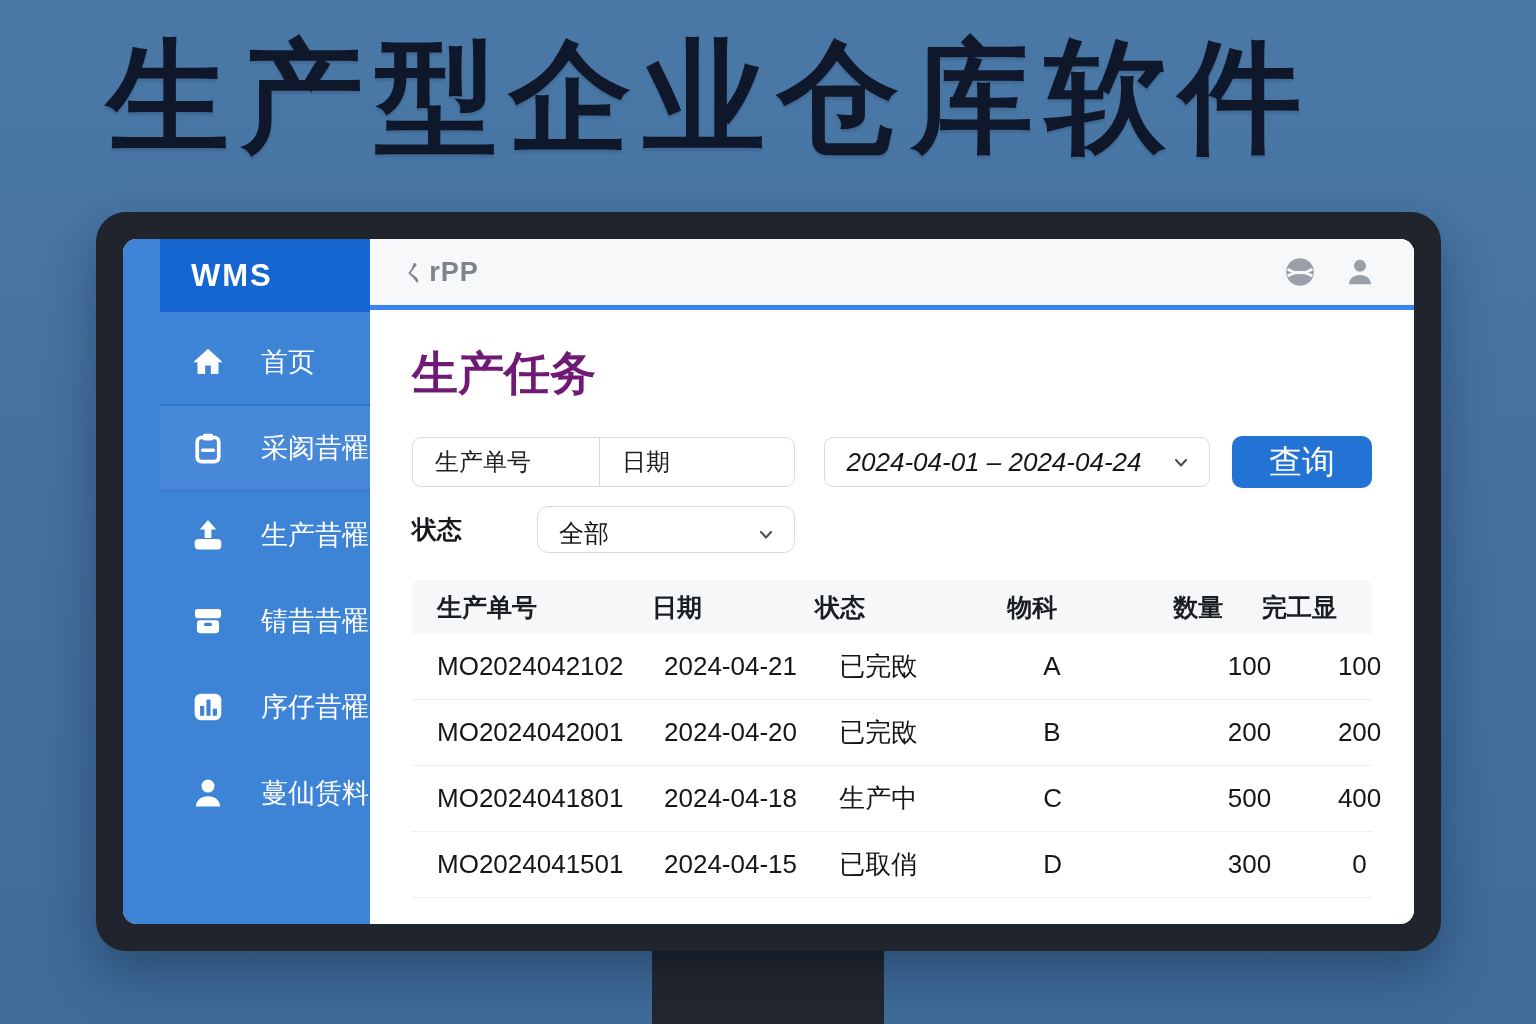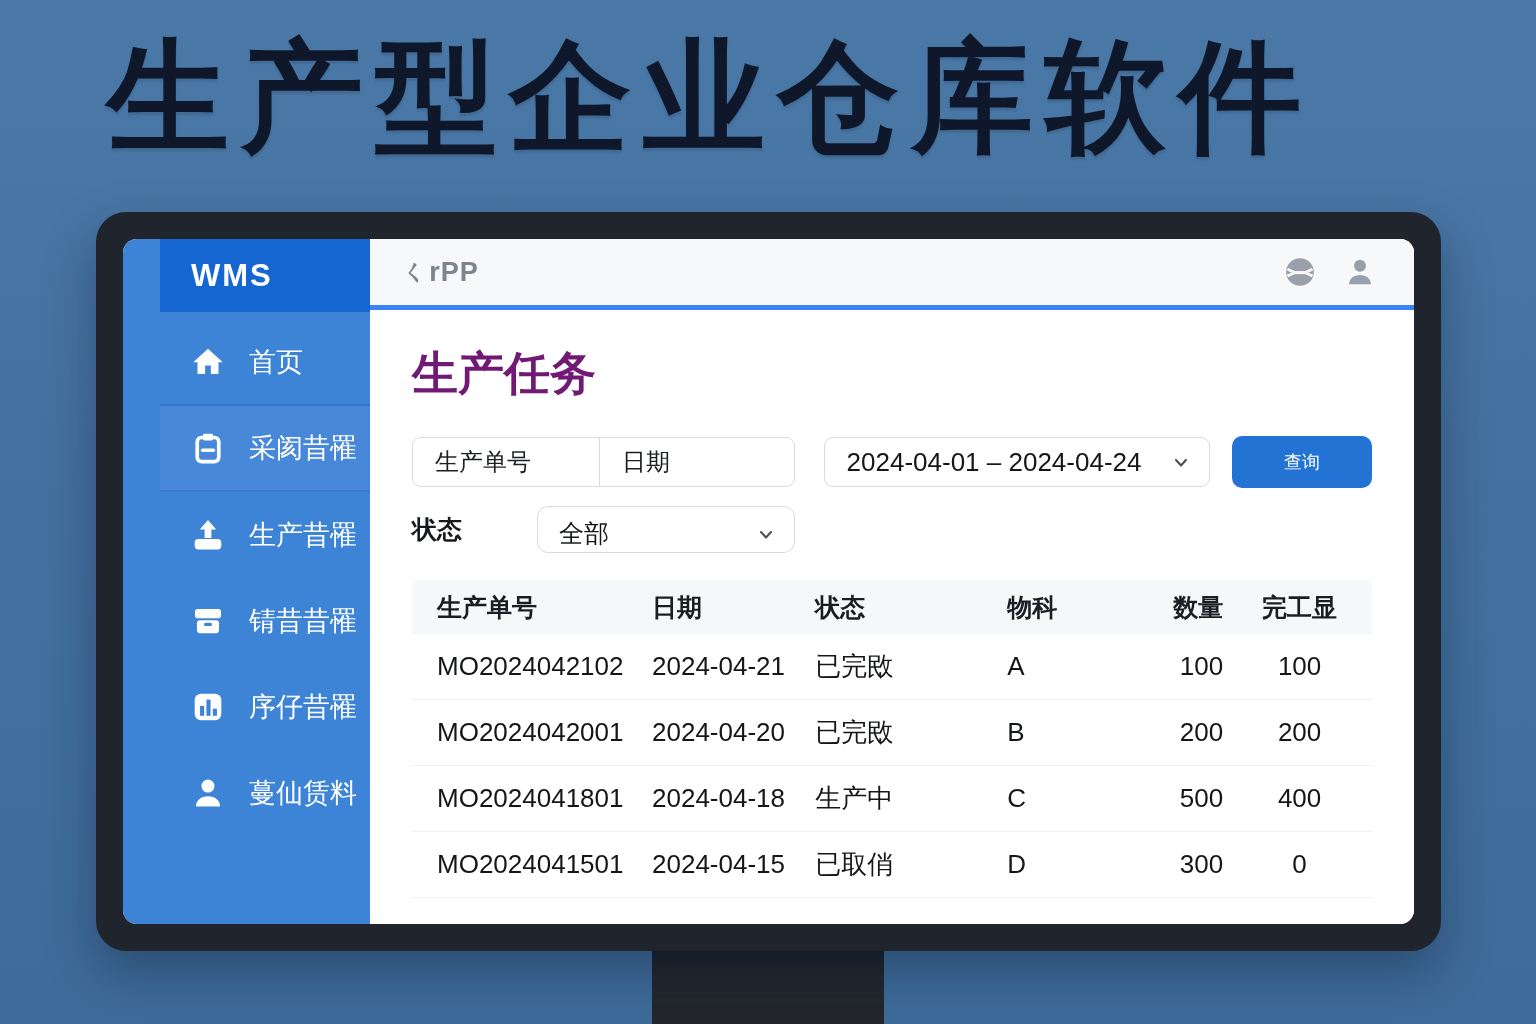--- a/index.html
+++ b/index.html
@@ -35,21 +35,21 @@
 
   
   .sidebar { flex:0 0 247px; background:#3d83d6; display:flex; flex-direction:column;padding-left:37px; }
   .brand {
     height:73px; flex:0 0 73px; background:#1566d0; color:#fff;
     display:flex; align-items:center; padding-left:31px;
     font-size:31px; font-weight:bold; letter-spacing:2px;
   }
   .nav { padding-top:8px; display:flex; flex-direction:column; }
   .nav-item {
-    height:86px; display:flex; align-items:center; gap:23px;
+    height:86px; display:flex; align-items:center; gap:35px;
     padding-left:30px; color:#ffffff; font-size:27px; cursor:pointer;text-align:right;
   }
   .nav-item.sep { border-bottom:2px solid rgba(20,70,135,.22); }
   .nav-item.lit { background:rgba(255,255,255,.055); }
   .nav-icon { width:36px; height:36px; display:flex; align-items:center; justify-content:center; }
   .nav-icon svg { width:34px; height:34px; }
 
   
   .main { flex:1; min-width:0; display:flex; flex-direction:column; background:#fff; }
   .topbar {
@@ -71,25 +71,25 @@
   }
   .input-seg {
     display:flex; align-items:center; padding-left:22px;
     font-size:24px; color:#1c1f24;
   }
   .seg1 { width:186px; }
   .seg2 { flex:1; border-left:1.5px solid #d8dbe0; }
   .date-box {
     margin-left:29px; width:387px; height:50px; border:1.5px solid #d8dbe0;
     border-radius:9px; display:flex; align-items:center; justify-content:space-between;
-    padding:0 16px 0 22px; font-size:26px; color:#141619; background:#fff; cursor:pointer;
+    padding:0 16px 0 22px; font-size:26px; color:#141619; background:#fff; cursor:pointer;font-style:italic;
   }
   .search-btn {
     margin-left:22px; width:140px; height:52px; background:#2373d4; color:#fff;
-    font-size:18px; border:none; border-radius:10px; cursor:pointer;
+    font-size:33px; border:none; border-radius:10px; cursor:pointer;
     font-family:inherit;
   }
   .filter-row2 { margin-top:18px; display:flex; align-items:center; }
   .status-label { width:125px; font-size:25px; font-weight:600; color:#17191d; }
   .status-select {
     width:258px; height:47px; border:1.5px solid #d8dbe0; border-radius:11px;
     display:flex; align-items:center; justify-content:space-between;
     padding:8px 16px 0 21px; font-size:25px; color:#141619; background:#fff; cursor:pointer;
   }
   .chev { width:24px; height:24px; }
@@ -99,21 +99,21 @@
   .thead, .trow {
     display:grid; grid-template-columns:25% 17% 20% 13% 12% 13%;
     align-items:center;
   }
   .thead {
     height:54px; background:#f6f7f9; border-radius:8px 8px 0 0;
     font-size:25px; font-weight:700; color:#1a1d22;
   }
   .trow {
     height:66px; border-bottom:1.5px solid #edeff2;
-    font-size:26px; color:#141619;
+    font-size:26px; color:#141619;gap:12px;
   }
   .c1 { padding-left:25px; }
   .num { text-align:right; padding-right:24px; }
   .th6, .td6 { text-align:center; padding-right:20px; }
 </style>
 </head>
 <body>
 
 <div class="banner">生产型企业仓库软件</div>
 

